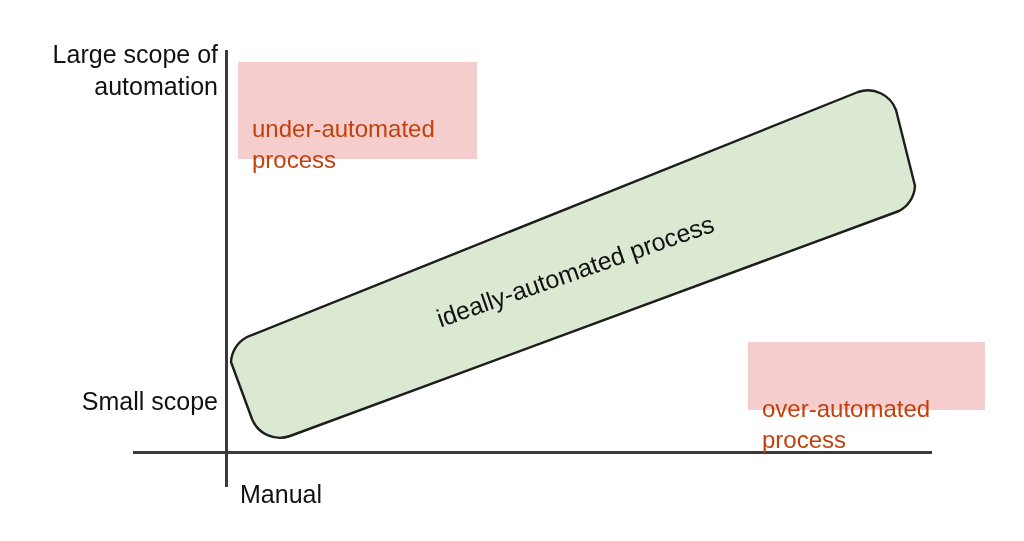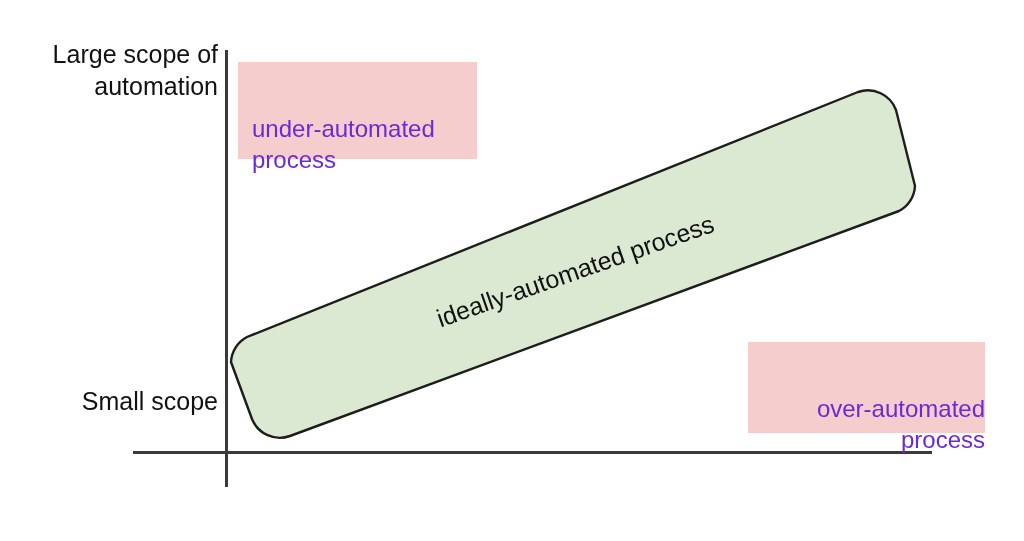--- a/index.html
+++ b/index.html
@@ -64,39 +64,38 @@
   #label-x-right {
     left: 772px;
     top: 478px;
     text-align: left;
   }
 
   
   .pink-box {
     position: absolute;
     background: #f5cdcc;
-    color: #6d28d9;
+    color: #c2410c;
     font-size: 24px;
     line-height: 1.3;
     box-sizing: border-box;
     padding: 20px 0 0 14px;
     white-space: pre-line;
   }
   #box-under {
     left: 238px;
     top: 62px;
     width: 239px;
     height: 97px;
   }
   #box-over {
     left: 748px;
     top: 342px;
     width: 237px;
-    height: 91px;
-    text-align: right;
+    height: 68px;
   }
 
   
   #ideal-band {
     position: absolute;
     left: 0;
     top: 0;
     width: 1024px;
     height: 541px;
     pointer-events: none;
@@ -142,15 +141,16 @@
              A 30 30 0 0 1 252 419
              Z"></path>
     <text class="band-text" x="576" y="273" text-anchor="middle" dominant-baseline="middle" transform="rotate(-19.3 576 273)">ideally-automated process</text>
   </svg>
 
   <div class="axis-label" id="label-y-top">Large scope of
 automation</div>
 
   <div class="axis-label" id="label-y-bottom">Small scope</div>
 
+  <div class="axis-label" id="label-x-left">Manual</div>
 
 
 </div>
 
 </body></html>

